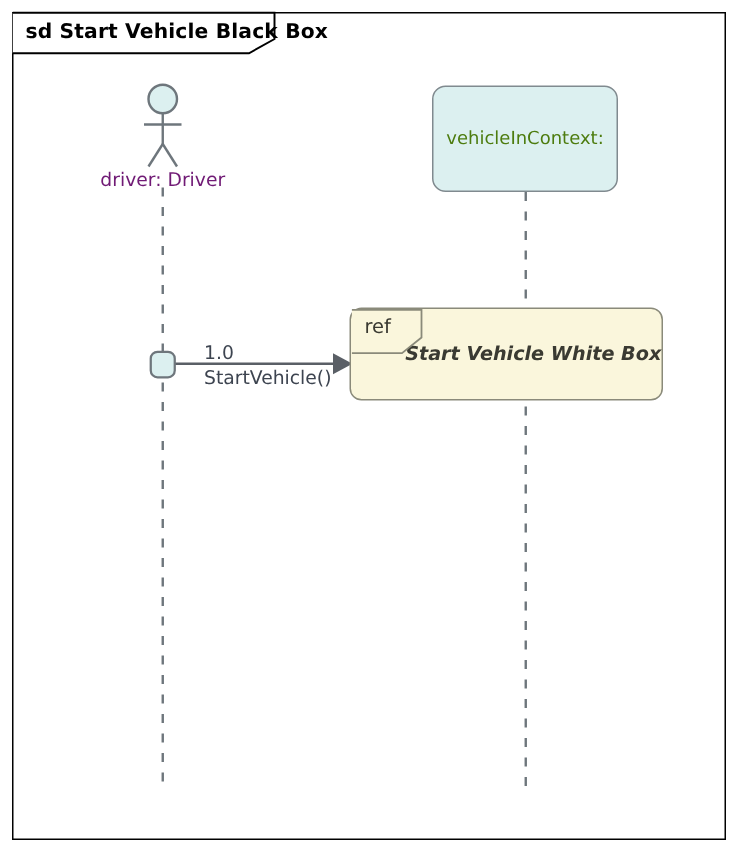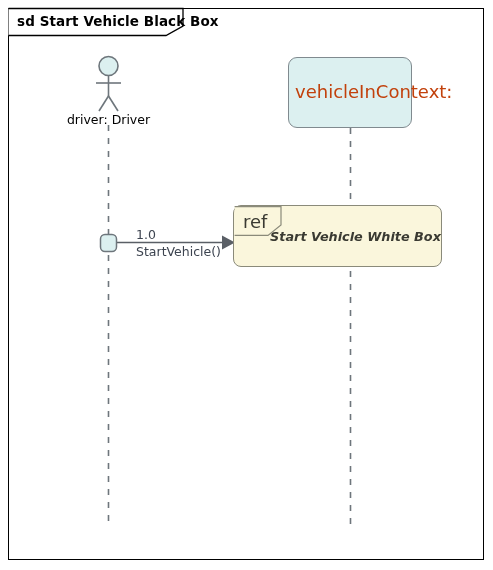--- a/index.html
+++ b/index.html
@@ -73,38 +73,38 @@
     width: 493px;
     height: 570px;
     pointer-events: none;
   }
 
   
   .actor-label {
     position: absolute;
     text-align: center;
     font-size: 12.5px;
-    color: #000000;
+    color: #701a75;
     white-space: nowrap;
     line-height: 1.15;
   }
 
   
   .lifeline-box {
     position: absolute;
     box-sizing: border-box;
     background: #dcf0f0;
     border: 1.2px solid #808a8f;
     border-radius: 9px;
     display: flex;
     align-items: center;
     justify-content: center;
     text-align: center;
-    font-size: 18px;
-    color: #c2410c;
+    font-size: 12px;
+    color: #4d7c0f;
     line-height: 1.35;
     padding: 4px 6px;
   }
 
   
   .msg-label {
     position: absolute;
     font-size: 12.5px;
     color: #3d4450;
     line-height: 1.35;
@@ -141,21 +141,21 @@
     position: absolute;
     left: 0px;
     top: 0px;
     width: 58px;
     height: 30px;
   }
   .ref-tag-label {
     position: absolute;
     left: 9px;
     top: 5px;
-    font-size: 18px;
+    font-size: 13px;
     color: #3a3a32;
     line-height: 1.2;
   }
 </style>
 </head>
 <body>
 
 <div id="canvas">
 
   <div class="frame"></div>

